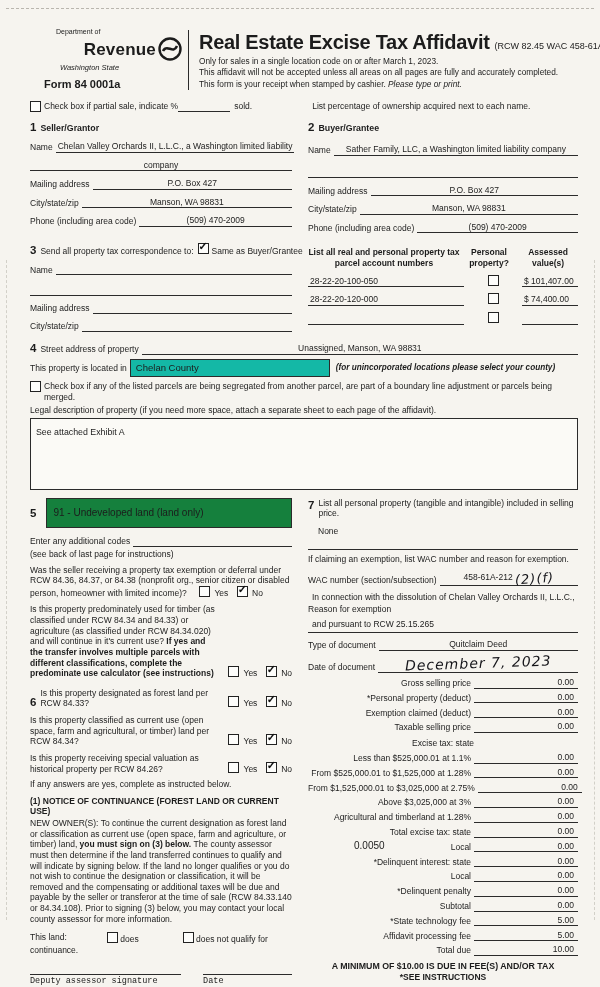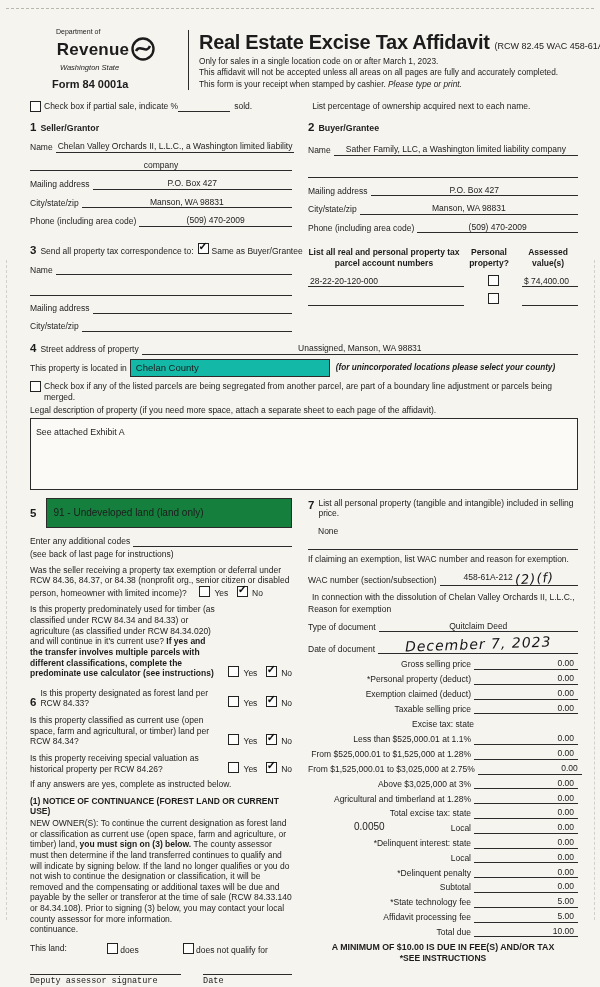--- a/index.html
+++ b/index.html
@@ -6,24 +6,24 @@
   .page{position:relative;width:600px;height:987px;background:#f6f4ef;color:#1c1c1c;
         font-family:"Liberation Sans",sans-serif;font-size:8.5px;line-height:1.25;overflow:hidden;}
   .inner{padding:16px 22px 0 30px;}
   
   .scanline{position:absolute;left:6px;right:6px;height:0;border-top:1px dashed #b9b6ae;}
   .scanvert{position:absolute;width:0;border-left:1px dashed #c4c1b8;opacity:.7;}
   
   .hdr{display:flex;align-items:flex-start;margin-top:12px;}
   .logoBlk{width:152px;flex:none;text-align:center;}
   .deptSmall{font-size:7px;margin-left:26px;text-align:left;}
-  .revRow{display:flex;align-items:center;justify-content:center;gap:2px;}
+  .revRow{display:flex;align-items:center;justify-content:flex-end;gap:2px;}
   .revBig{font-size:17px;font-weight:bold;letter-spacing:.2px;}
   .waState{font-size:7.5px;font-style:italic;margin-left:30px;text-align:left;}
-  .formNo{font-size:11px;font-weight:bold;margin-top:5px;text-align:left;margin-left:22px;}
+  .formNo{font-size:11px;font-weight:bold;margin-top:5px;text-align:left;margin-left:14px;}
   .hdrDiv{width:0;border-left:1.4px solid #2b2b2b;align-self:stretch;margin:2px 10px 2px 6px;}
   .titleBlk{flex:1;padding-top:2px;}
   .titleRow{display:flex;align-items:baseline;gap:5px;}
   .bigTitle{font-size:20px;font-weight:bold;letter-spacing:-.3px;white-space:nowrap;}
   .titleRef{font-size:9px;white-space:nowrap;}
   .note{font-size:8.3px;margin-top:1px;}
   
   .partialRow{display:flex;align-items:flex-end;margin-top:9px;}
   .cb{position:relative;display:inline-block;width:9px;height:9px;border:1.1px solid #222;
       flex:none;vertical-align:-1px;background:#fdfdfb;}
@@ -222,20 +222,25 @@
           <span class="fill"></span>
         </div>
       </div>
       <div class="colR">
         <div class="parHdr">
           <span class="parC1">List all real and personal property tax parcel account numbers</span>
           <span class="parC2">Personal property?</span>
           <span class="parC3">Assessed value(s)</span>
         </div>
         <div class="parRow">
+          <span class="parC1 parFill"><span>28-22-20-100-050</span></span>
+          <span class="parCk"><span class="cb"></span></span>
+          <span class="parC3 parFill"><span>$ 101,407.00</span></span>
+        </div>
+        <div class="parRow">
           <span class="parC1 parFill"><span>28-22-20-120-000</span></span>
           <span class="parCk"><span class="cb"></span></span>
           <span class="parC3 parFill"><span>$ 74,400.00</span></span>
         </div>
         <div class="parRow">
           <span class="parC1 parFill"><span></span></span>
           <span class="parCk"><span class="cb"></span></span>
           <span class="parC3 parFill"><span></span></span>
         </div>
       </div>
@@ -325,28 +330,28 @@
             <span>No</span>
           </span>
         </div>
         <p class="para">If any answers are yes, complete as instructed below.</p>
         <div class="subhead">(1) NOTICE OF CONTINUANCE (FOREST LAND OR CURRENT USE)</div>
         <p class="para" style="margin-top:1px">
           <span>NEW OWNER(S): To continue the current designation as forest land or classification as current use (open space, farm and agriculture, or timber) land, </span>
           <span class="b">you must sign on (3) below.</span>
           <span> The county assessor must then determine if the land transferred continues to qualify and will indicate by signing below. If the land no longer qualifies or you do not wish to continue the designation or classification, it will be removed and the compensating or additional taxes will be due and payable by the seller or transferor at the time of sale (RCW 84.33.140 or 84.34.108). Prior to signing (3) below, you may contact your local county assessor for more information.</span>
         </p>
-        <div>continuance.</div>
         <div style="display:flex;margin-top:8px">
           <span>This land:</span>
           <span style="margin-left:40px"><span class="cb"></span>
             <span>does</span></span>
           <span style="margin-left:44px"><span class="cb"></span>
             <span>does not qualify for</span></span>
         </div>
+        <div>continuance.</div>
         <div class="sigPair" style="margin-top:18px">
           <div class="sigCell" style="flex:1.7">
             <span>Deputy assessor signature</span>
           </div>
           <div class="sigCell">
             <span>Date</span>
           </div>
         </div>
         <div class="subhead">(2) NOTICE OF COMPLIANCE (HISTORIC PROPERTY)</div>
         <p class="para" style="margin-top:1px">
@@ -367,20 +372,21 @@
         <div style="margin-top:4px">If claiming an exemption, list WAC number and reason for exemption.</div>
         <div class="fl" style="margin-top:4px">
           <span class="lab">WAC number (section/subsection)</span>
           <span class="fill">
             <span class="val">458-61A-212</span>
             <span class="hand hand-wac">(2)(f)</span>
           </span>
         </div>
         <div style="margin-top:6px;padding-left:4px">In connection with the dissolution of Chelan Valley Orchards II, L.L.C.,</div>
         <div style="margin-top:2px">Reason for exemption</div>
+        <div style="margin-top:4px;padding-left:4px;border-bottom:1px solid #2b2b2b;padding-bottom:3px">and pursuant to RCW 25.15.265</div>
         <div class="fl" style="margin-top:6px">
           <span class="lab">Type of document</span>
           <span class="fill">
             <span class="val">Quitclaim Deed</span>
           </span>
         </div>
         <div class="fl" style="margin-top:6px;height:16px">
           <span class="lab">Date of document</span>
           <span class="fill">
             <span class="hand hand-date">December 7, 2023</span>

